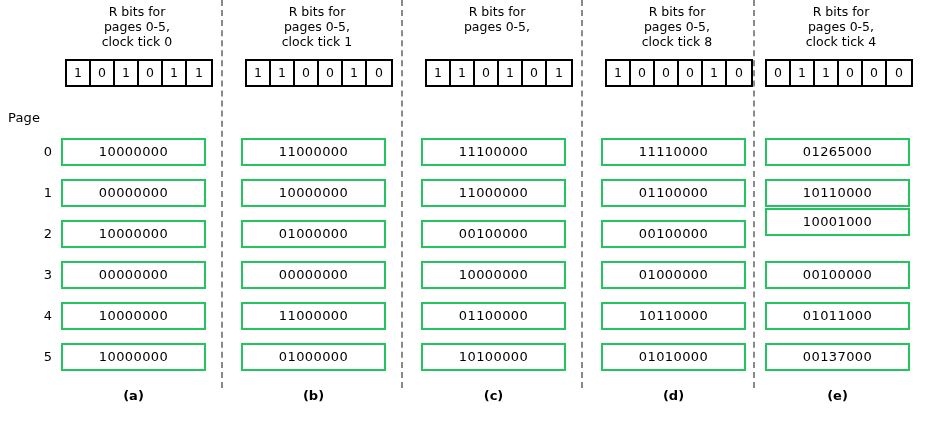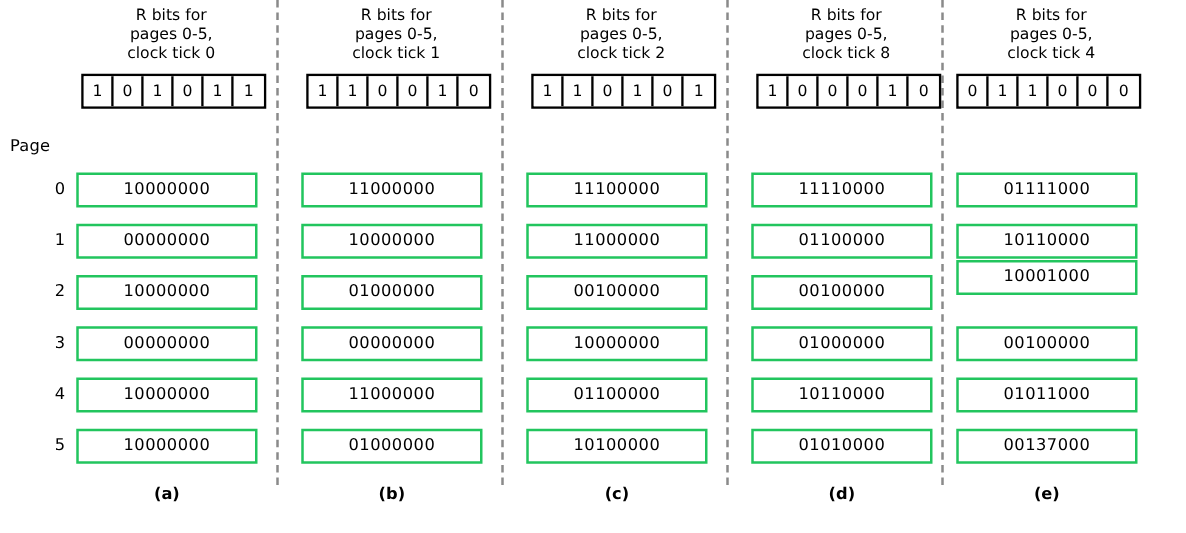--- a/index.html
+++ b/index.html
@@ -190,21 +190,20 @@
     <div class="counter-box" style="top:261px;">00000000</div>
     <div class="counter-box" style="top:302px;">11000000</div>
     <div class="counter-box" style="top:343px;">01000000</div>
     <div class="col-caption" style="width:145px;">(b)</div>
   </div>
 
   <div class="column" style="left:421px;">
     <div class="col-header">
       <span class="hline">R bits for</span>
       <span class="hline">pages 0-5,</span>
-      <span class="hline">clock tick 2</span>
     </div>
     <div class="rbits">
       <div class="rbit-cell">1</div>
       <div class="rbit-cell">1</div>
       <div class="rbit-cell">0</div>
       <div class="rbit-cell">1</div>
       <div class="rbit-cell">0</div>
       <div class="rbit-cell">1</div>
     </div>
     <div class="counter-box" style="top:138px;">11100000</div>
@@ -246,21 +245,21 @@
       <span class="hline">clock tick 4</span>
     </div>
     <div class="rbits" style="left:0px;">
       <div class="rbit-cell">0</div>
       <div class="rbit-cell">1</div>
       <div class="rbit-cell">1</div>
       <div class="rbit-cell">0</div>
       <div class="rbit-cell">0</div>
       <div class="rbit-cell">0</div>
     </div>
-    <div class="counter-box" style="top:138px;">01111000</div>
+    <div class="counter-box" style="top:138px;">01265000</div>
     <div class="counter-box" style="top:179px;">10110000</div>
     <div class="counter-box" style="top:208px;">10001000</div>
     <div class="counter-box" style="top:261px;">00100000</div>
     <div class="counter-box" style="top:302px;">01011000</div>
     <div class="counter-box" style="top:343px;">00137000</div>
     <div class="col-caption" style="width:145px;">(e)</div>
   </div>
 
 </div>
 

